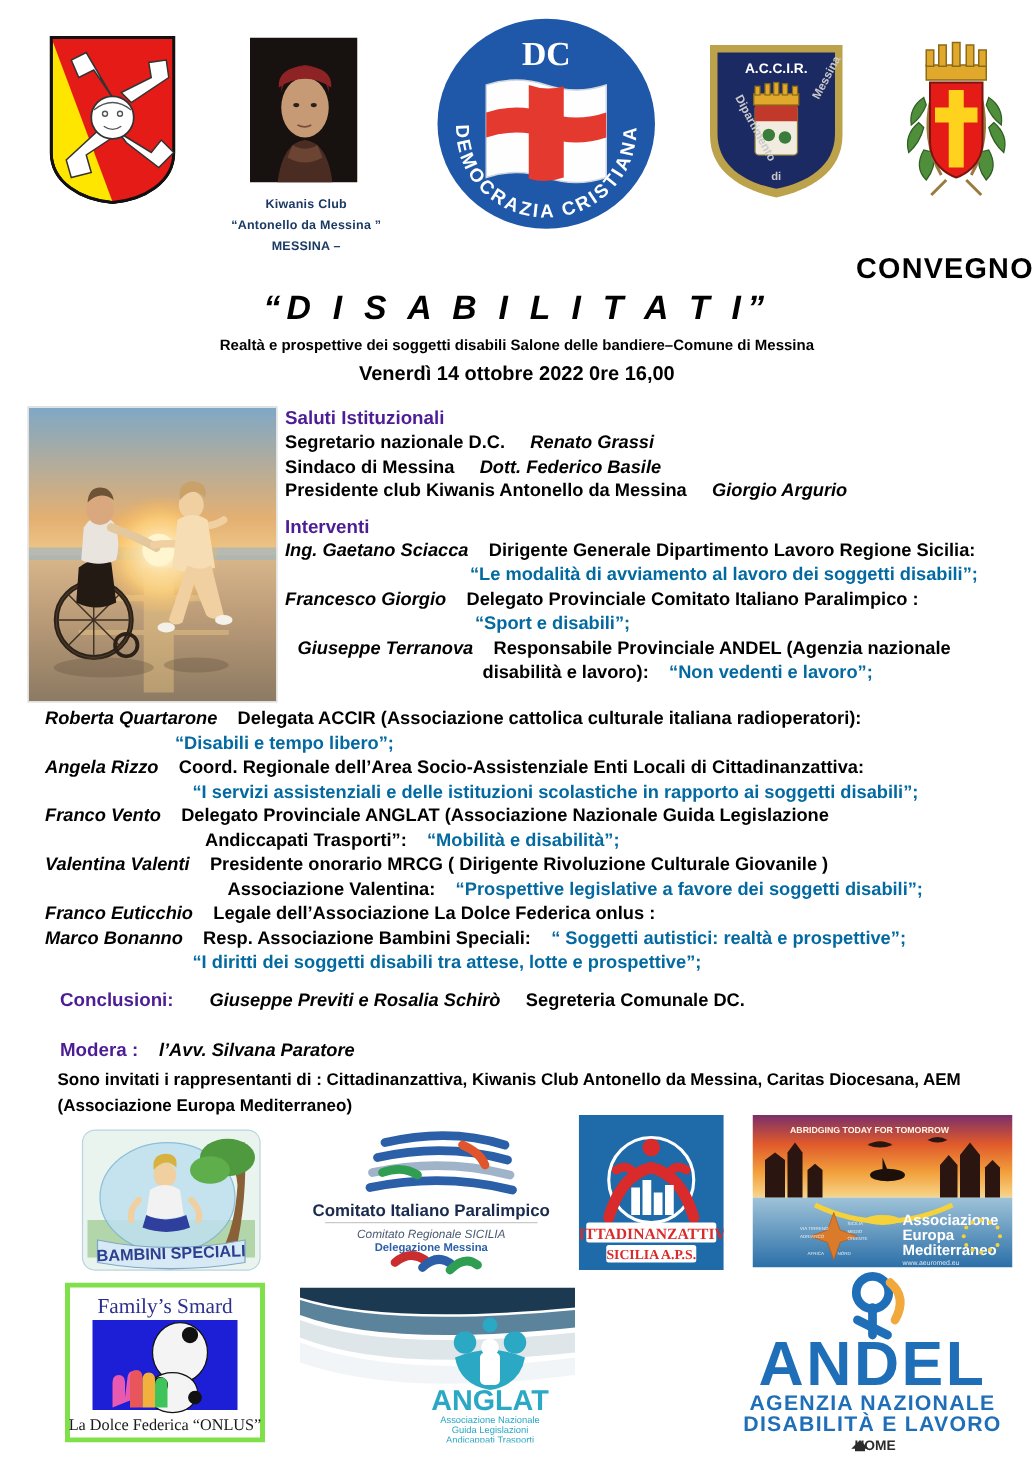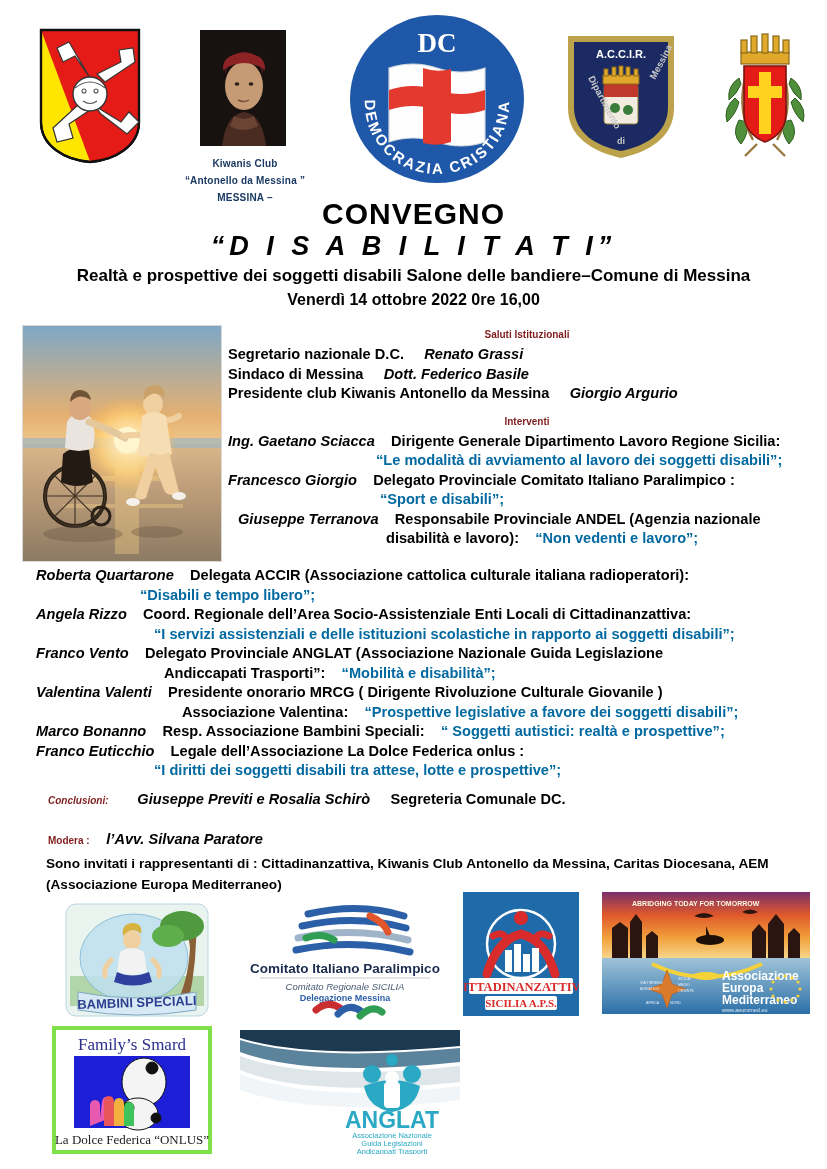--- a/index.html
+++ b/index.html
@@ -30,53 +30,53 @@
   }
   
   #dc{left:345px;top:12px;width:185px;height:175px;}
   
   #accir{left:562px;top:28px;width:118px;height:133px;}
   
   #messina{left:715px;top:22px;width:100px;height:145px;}
 
   
   .title-block{position:absolute;left:0;top:200px;width:827px;text-align:center;}
-  .t-convegno{font-size:30px;font-weight:bold;letter-spacing:1px;line-height:28px;}
+  .t-convegno{font-size:23px;font-weight:bold;letter-spacing:1px;line-height:28px;text-align:right;}
   .t-disabilitati{font-size:27px;font-weight:bold;font-style:italic;letter-spacing:5px;line-height:36px;}
-  .t-sub{font-size:17px;font-weight:bold;line-height:24px;}
+  .t-sub{font-size:12px;font-weight:bold;line-height:24px;}
   .t-date{font-size:16px;font-weight:bold;line-height:23px;}
 
   
   #beach-photo{
     position:absolute;left:22px;top:325px;width:198px;height:235px;
     border:1px solid #d8d8d8;overflow:hidden;
   }
 
   
   .body-col{
     position:absolute;left:228px;top:324px;width:598px;
   }
   .full-col{
     position:absolute;left:36px;top:566px;width:790px;
   }
-  .sec-head{color:#7f1d1d;font-weight:bold;font-size:10px;line-height:21px;text-align:center;}
+  .sec-head{color:#4c1d95;font-weight:bold;font-size:15px;line-height:21px;}
   .line{font-size:14.6px;line-height:19.5px;font-weight:bold;white-space:nowrap;}
   .name{font-style:italic;font-weight:bold;}
   .role{font-weight:bold;}
   .topic{color:#0369a1;font-weight:bold;}
   .pad-a{padding-left:148px;}
   .pad-c{padding-left:128px;}
   .pad-d{padding-left:104px;}
   .pad-e{padding-left:152px;}
   .pad-f{padding-left:118px;}
   .pad-g{padding-left:158px;}
   .pad-h{padding-left:146px;}
 
   .concl{position:absolute;left:48px;top:790px;width:780px;}
-  .concl .sec-head{display:inline-block;font-style:italic;}
+  .concl .sec-head{display:inline-block;}
   .modera{position:absolute;left:48px;top:830px;width:780px;}
   .invit{position:absolute;left:46px;top:853px;width:780px;font-size:13.6px;font-weight:bold;line-height:21px;}
 
   
   .bottom{position:absolute;left:0;top:888px;width:827px;height:281px;}
   .blogo{position:absolute;}
 
   #bambini{left:62px;top:12px;width:150px;height:120px;}
   #cip{left:250px;top:10px;width:190px;height:122px;}
   #cittadinanza{left:463px;top:4px;width:116px;height:124px;}
@@ -374,28 +374,28 @@
     <div class="line">
       <span class="name">Valentina Valenti</span>&nbsp;&nbsp;&nbsp;
       <span class="role">Presidente onorario MRCG ( Dirigente Rivoluzione Culturale Giovanile )</span>
     </div>
     <div class="line pad-h">
       <span class="role">Associazione Valentina:</span>&nbsp;&nbsp;&nbsp;
       <span class="topic">“Prospettive legislative a favore dei soggetti disabili”;</span>
     </div>
 
     <div class="line">
+      <span class="name">Franco Euticchio</span>&nbsp;&nbsp;&nbsp;
+      <span class="role">Legale dell’Associazione La Dolce Federica onlus :</span>
+    </div>
+
+    <div class="line">
       <span class="name">Marco Bonanno</span>&nbsp;&nbsp;&nbsp;
       <span class="role">Resp. Associazione Bambini Speciali:</span>&nbsp;&nbsp;&nbsp;
       <span class="topic">“ Soggetti autistici: realtà e prospettive”;</span>
-    </div>
-
-    <div class="line">
-      <span class="name">Franco Euticchio</span>&nbsp;&nbsp;&nbsp;
-      <span class="role">Legale dell’Associazione La Dolce Federica onlus :</span>
     </div>
     <div class="line pad-f">
       <span class="topic">“I diritti dei soggetti disabili tra attese, lotte e prospettive”;</span>
     </div>
   </div>
 
   <div class="concl">
     <span class="sec-head">Conclusioni:</span>
     <span class="line" style="display:inline;">&nbsp;&nbsp;&nbsp;&nbsp;&nbsp;
       <span class="name">Giuseppe Previti e Rosalia Schirò</span>&nbsp;&nbsp;&nbsp;&nbsp;
@@ -586,15 +586,32 @@
           <rect x="144" y="52" width="16" height="26" rx="4" fill="#fff"></rect>
           <circle cx="152" cy="48" r="7" fill="#fff"></circle>
         </g>
         <text x="152" y="98" text-anchor="middle" font-size="23" font-weight="bold" fill="#2aa8c4" font-family="Liberation Sans, sans-serif">ANGLAT</text>
         <text x="152" y="108" text-anchor="middle" font-size="7.5" fill="#2aa8c4" font-family="Liberation Sans, sans-serif">Associazione Nazionale</text>
         <text x="152" y="116" text-anchor="middle" font-size="7.5" fill="#2aa8c4" font-family="Liberation Sans, sans-serif">Guida Legislazioni</text>
         <text x="152" y="124" text-anchor="middle" font-size="7.5" fill="#2aa8c4" font-family="Liberation Sans, sans-serif">Andicappati Trasporti</text>
       </svg>
     </div>
 
+    <div class="blogo" id="andel">
+      <svg viewBox="0 0 240 145" width="240" height="145">
+        <g>
+          <circle cx="120" cy="18" r="13" fill="none" stroke="#1f6fb8" stroke-width="7"></circle>
+          <path d="M120 30 l0 22" stroke="#1f6fb8" stroke-width="7" stroke-linecap="round"></path>
+          <path d="M108 40 l24 12" stroke="#1f6fb8" stroke-width="7" stroke-linecap="round"></path>
+          <path d="M134 10 q14 12 4 30" stroke="#f2a93c" stroke-width="7" fill="none" stroke-linecap="round"></path>
+        </g>
+        <text x="120" y="92" text-anchor="middle" font-size="50" font-weight="bold" fill="#1f6fb8" font-family="Liberation Sans, sans-serif" letter-spacing="2">ANDEL</text>
+        <text x="120" y="112" text-anchor="middle" font-size="17" font-weight="bold" fill="#1f6fb8" font-family="Liberation Sans, sans-serif" letter-spacing="1">AGENZIA NAZIONALE</text>
+        <text x="120" y="129" text-anchor="middle" font-size="17" font-weight="bold" fill="#1f6fb8" font-family="Liberation Sans, sans-serif" letter-spacing="1">DISABILITÀ E LAVORO</text>
+        <g transform="translate(103,133)">
+          <path d="M0 10 l7 -7 l7 7 l-3 0 l0 6 l-8 0 l0 -6 Z" fill="#2b2b2b"></path>
+        </g>
+        <text x="122" y="144" text-anchor="middle" font-size="11" font-weight="bold" fill="#2b2b2b" font-family="Liberation Sans, sans-serif">HOME</text>
+      </svg>
+    </div>
 
   </div>
 </div>
 
 </body></html>

